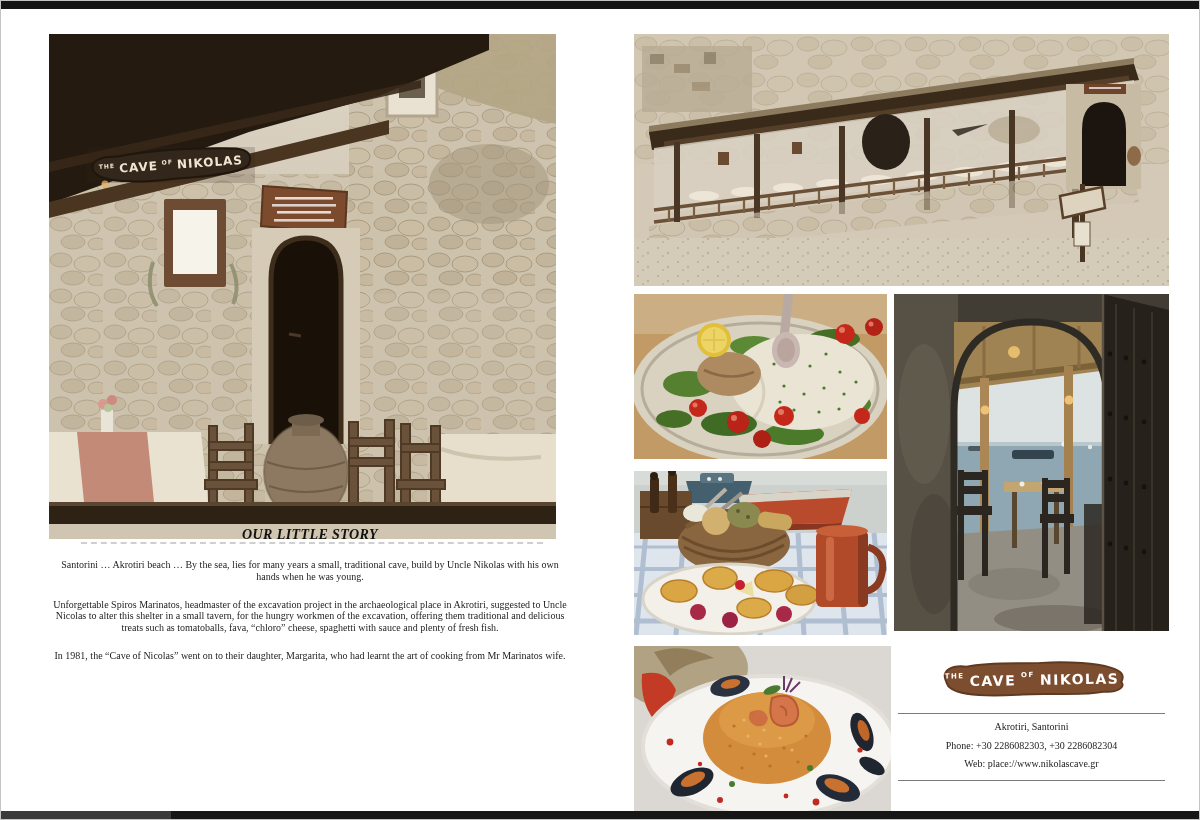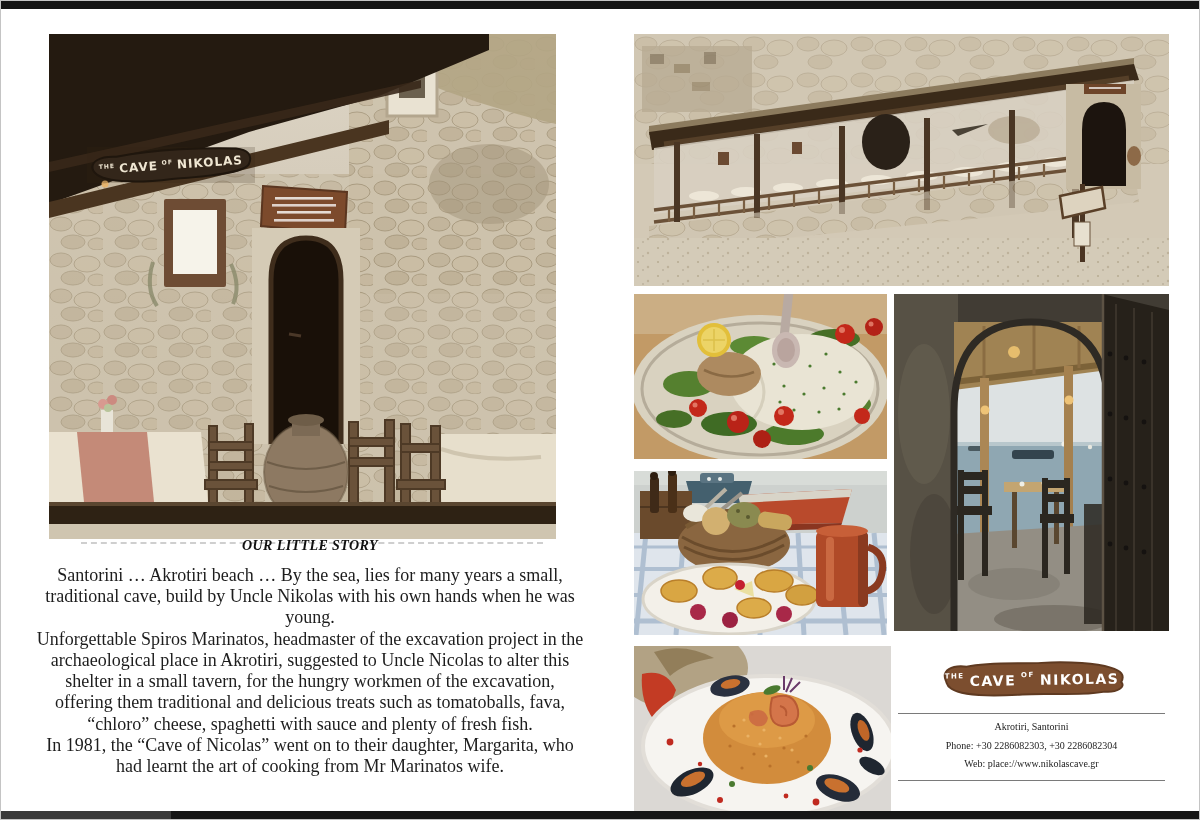--- a/index.html
+++ b/index.html
@@ -16,24 +16,24 @@
   .sign-plank{position:absolute;left:38px;top:113px;width:168px;height:36px;
               background:#33261731;z-index:5;}
   .sign-plank .plank-bg{position:absolute;inset:0;}
   .sign-text{position:absolute;inset:0;display:flex;align-items:center;justify-content:center;
              gap:4px;color:#efe6d2;font-family:"DejaVu Sans",sans-serif;font-weight:bold;
              letter-spacing:1px;transform:rotate(-4deg);}
   .sign-text .sm{font-size:6px;transform:translateY(-4px);}
   .sign-text .lg{font-size:12px;}
   .shadow-line{position:absolute;left:80px;top:541px;width:462px;height:0;
                border-top:2px dashed #cfcfcf;}
-  .story{position:absolute;left:35px;top:537px;width:548px;text-align:center;color:#1d1d1d;}
+  .story{position:absolute;left:35px;top:526px;width:548px;text-align:center;color:#1d1d1d;}
   .story h2{margin:0 0 11px 0;font-size:14px;font-style:italic;font-weight:bold;
             letter-spacing:.4px;color:#111;}
-  .story p{margin:0;font-size:18px;line-height:1.18;}
+  .story p{margin:16px;font-size:10px;line-height:1.18;}
   
   .photo-panorama{left:633px;top:33px;width:535px;height:252px;}
   .photo-salad{left:633px;top:293px;width:253px;height:165px;}
   .photo-arch{left:893px;top:293px;width:275px;height:337px;}
   .photo-basket{left:633px;top:470px;width:253px;height:164px;}
   .photo-mussels{left:633px;top:645px;width:257px;height:167px;}
   .contact{position:absolute;left:893px;top:650px;width:275px;text-align:center;color:#222;}
   .logo{position:relative;width:192px;height:42px;margin:8px auto 12px auto;}
   .logo svg{position:absolute;inset:0;}
   .logo-text{position:absolute;inset:0;display:flex;align-items:center;justify-content:center;

